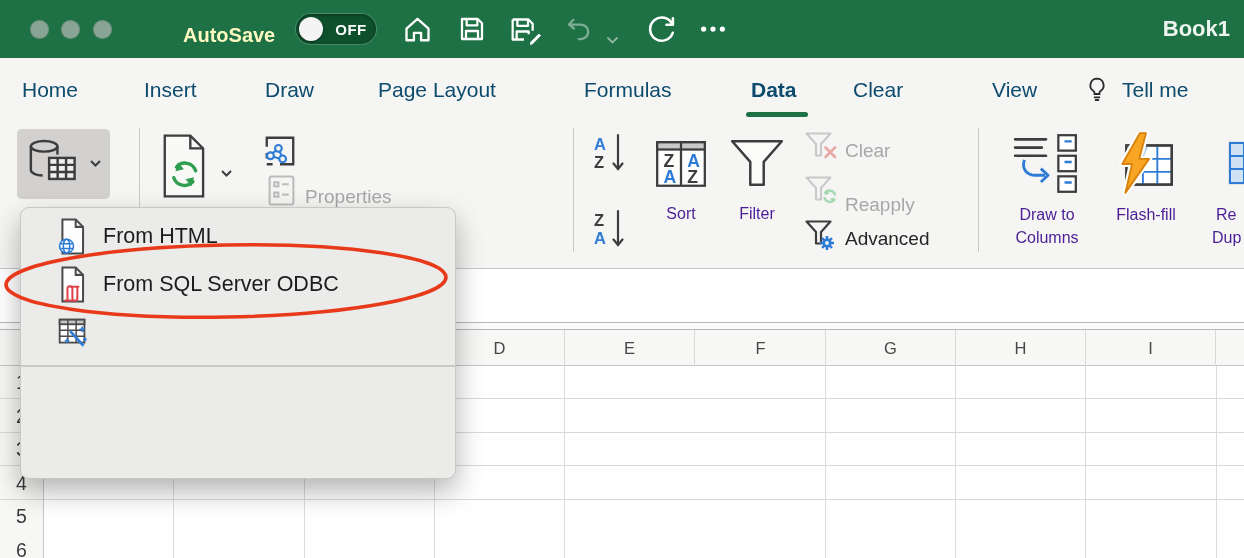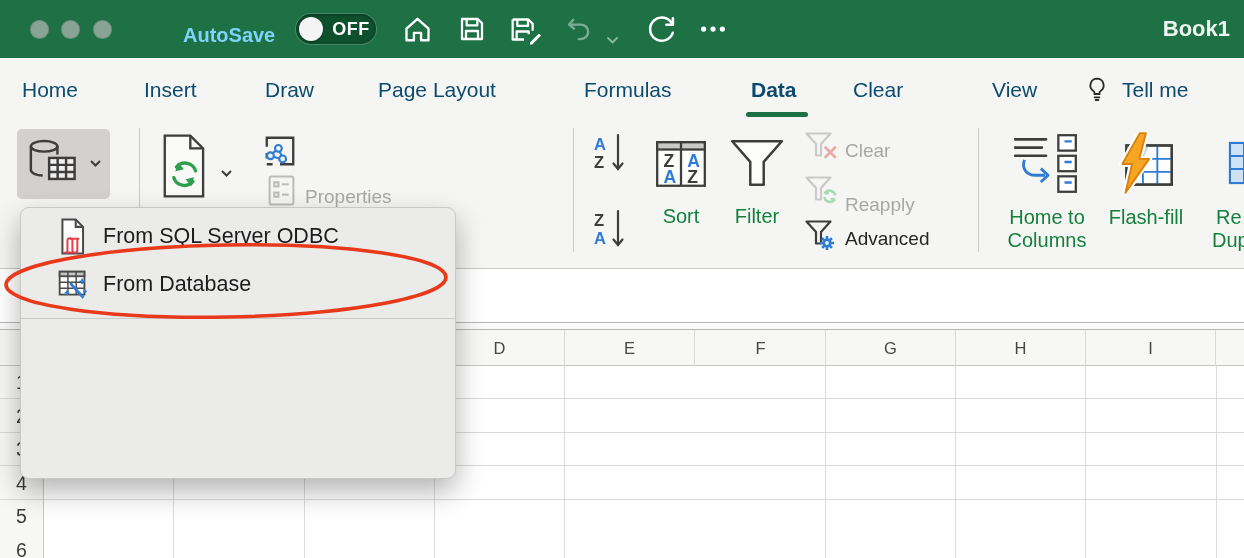--- a/index.html
+++ b/index.html
@@ -6,49 +6,49 @@
   #screen{position:relative;width:1244px;height:558px;overflow:hidden;
     font-family:"Liberation Sans","DejaVu Sans",sans-serif;background:#fff;
     -webkit-font-smoothing:antialiased;}
   .abs{position:absolute;}
 
   
   .titlebar{left:0;top:0;width:1244px;height:58px;background:#1e7145;}
   .traffic{top:20px;width:19px;height:19px;border-radius:50%;
     background:#87a494;box-shadow:inset 0 0 0 1px rgba(0,0,0,.12);}
   .autosave-label{left:183px;top:0;height:70px;display:flex;align-items:center;
-    color:#7dd3fc;font-size:20px;font-weight:600;}
+    color:#fef9c3;font-size:20px;font-weight:600;}
   .toggle{left:296px;top:14px;width:80px;height:30px;border-radius:15px;
     background:#0e4f2c;box-shadow:inset 0 1px 3px rgba(0,0,0,.35),0 0 0 1px rgba(255,255,255,.18);
     display:flex;align-items:center;}
   .knob{position:absolute;left:3px;top:3px;width:24px;height:24px;border-radius:50%;
     background:#f4f4f4;box-shadow:0 1px 2px rgba(0,0,0,.4);}
   .toggle-state{position:absolute;left:34px;top:0;height:30px;width:42px;display:flex;
-    align-items:center;justify-content:center;color:#fff;font-size:18px;font-weight:700;letter-spacing:.5px;}
+    align-items:center;justify-content:center;color:#fff;font-size:15px;font-weight:700;letter-spacing:.5px;}
   .tl-icon{top:13px;height:32px;display:flex;align-items:center;}
   .workbook-title{right:14px;top:0;height:58px;display:flex;align-items:center;
     color:#eef4ef;font-size:22px;font-weight:700;}
 
   
   .tabbar{left:0;top:58px;width:1244px;height:63px;background:#f5f5f3;}
   .tab{position:absolute;top:0;height:63px;display:flex;align-items:center;
     font-size:21px;color:#0c4a6e;cursor:default;}
   .tab.active{font-weight:700;}
   .tab-underline{position:absolute;left:746px;top:54px;width:62px;height:5px;
     border-radius:3px;background:#1e7145;}
   .bulb{position:absolute;left:1084px;top:18px;}
 
   
   .ribbon{left:0;top:121px;width:1244px;height:147px;background:#f5f5f3;}
   .rb{position:absolute;}
   .vsep{position:absolute;top:7px;height:124px;width:1px;background:#c9c9c8;}
   .getdata-btn{left:17px;top:8px;width:93px;height:70px;background:#d2d1d0;border-radius:5px;}
   .rlabel{position:absolute;font-size:19px;color:#262626;white-space:nowrap;}
   .rlabel.dim{color:#a8a8a8;}
-  .biglabel{position:absolute;font-size:20px;color:#15803d;text-align:center;white-space:nowrap;}
+  .biglabel{position:absolute;font-size:16px;color:#4c1d95;text-align:center;white-space:nowrap;}
   .azbtn{position:absolute;display:flex;align-items:center;gap:5px;}
   .azletters{display:flex;flex-direction:column;font-weight:700;font-size:16.5px;
     line-height:18px;color:#3d3d3d;font-family:"Liberation Sans",sans-serif;}
   .azletters .blue{color:#2e7cd6;}
 
   
   .fxbar{left:0;top:268px;width:1244px;height:54px;background:#ffffff;border-top:1px solid #c8c8c8;}
   .fxdivider{left:0;top:322px;width:1244px;height:8px;background:#fbfbfb;
     border-top:1.5px solid #b7b7b7;border-bottom:1.5px solid #b7b7b7;box-sizing:border-box;}
   .colheaders{left:0;top:330px;width:1244px;height:36px;background:#f7f7f5;border-bottom:1px solid #c6c6c6;box-sizing:border-box;}
@@ -313,21 +313,21 @@
         <g stroke="#3d3d3d" stroke-width="2.2">
           <rect x="47" y="3" width="17" height="15" fill="#fff"></rect>
           <rect x="47" y="23" width="17" height="15" fill="#fff"></rect>
           <rect x="47" y="43" width="17" height="15" fill="#fff"></rect>
         </g>
         <g stroke="#2e7cd6" stroke-width="2.4">
           <path d="M53 9h7M53 29h7M53 49h7"></path>
         </g>
       </svg>
     </div>
-    <div class="biglabel" style="left:1003px;top:85px;width:88px">Home to</div>
+    <div class="biglabel" style="left:1003px;top:85px;width:88px">Draw to</div>
     <div class="biglabel" style="left:1003px;top:108px;width:88px">Columns</div>
 
     <div class="rb" style="left:1112px;top:11px">
       <svg width="68" height="64" viewBox="0 0 66 62" fill="none">
         <rect x="14" y="13" width="44" height="38" fill="#ffffff" stroke="#3d3d3d" stroke-width="2.2"></rect>
         <polygon points="14,13 36,13 30,26 14,26" fill="#b8d4f0"></polygon>
         <g stroke="#2e7cd6" stroke-width="1.8">
           <path d="M14 26h44M14 38.7h44M30 13v38M44 13v38"></path>
         </g>
         <rect x="14" y="13" width="44" height="38" fill="none" stroke="#3d3d3d" stroke-width="2.2"></rect>
@@ -372,20 +372,34 @@
       <div class="rownum" style="top:33.5px">2</div>
       <div class="rownum" style="top:67px">3</div>
       <div class="rownum" style="top:100.5px">4</div>
       <div class="rownum" style="top:134px">5</div>
       <div class="rownum" style="top:167.5px">6</div>
     </div>
   </div>
 
   <div class="abs gd-menu">
 
+    <div class="mitem">
+      <span class="micon">
+        <svg width="33" height="41" viewBox="0 0 36 42" fill="none" stroke="#4a4a4a" stroke-width="2.2">
+          <path d="M7 2.5h14.5l8 8V39.5H7z" fill="#fdfdfd"></path>
+          <path d="M21.5 2.5v8h8"></path>
+          <g stroke="#2e7cd6" stroke-width="1.7">
+            <circle cx="11.5" cy="31.5" r="7.6" fill="#fff"></circle>
+            <ellipse cx="11.5" cy="31.5" rx="3.5" ry="7.6"></ellipse>
+            <path d="M4.2 29h14.6M4.2 34h14.6"></path>
+          </g>
+        </svg>
+      </span>
+      <span>From HTML</span>
+    </div>
 
 
     <div class="mitem">
       <span class="micon">
         <svg width="33" height="41" viewBox="0 0 36 42" fill="none" stroke="#4a4a4a" stroke-width="2.2">
           <path d="M7 2.5h14.5l8 8V39.5H7z" fill="#fdfdfd"></path>
           <path d="M21.5 2.5v8h8"></path>
           <g stroke="#e0434b" stroke-width="2.2" fill="#fff" stroke-linecap="round">
             <path d="M12.5 38.5V25.5a2.7 2.7 0 0 1 5.4 0v10.4a2.7 2.7 0 0 0 5.4 0V23.5"></path>
             <path d="M10 38.5h7.5M16 23.5h8.5"></path>
@@ -402,21 +416,20 @@
           <rect x="4" y="7" width="27" height="5" fill="#c4c4c3"></rect>
           <path d="M4 18.5h27M4 25h27M13 7v25M22 7v25" stroke-width="1.6"></path>
           <path d="M15.5 19.5 30 35.5" stroke="#2e7cd6" stroke-width="3"></path>
           <g stroke="#2e7cd6" stroke-width="1.8">
             <path d="M28.5 14.5v6M25.5 17.5h6"></path>
             <path d="M12 27.5v5M9.5 30h5"></path>
             <path d="M31.5 26.5v4M29.5 28.5h4"></path>
           </g>
         </svg>
       </span>
-      <span>From Database</span>
     </div>
 
     <div class="msep"></div>
 
   </div>
 
   <svg class="abs annotation" viewBox="0 0 464 84">
     <ellipse cx="224" cy="41" rx="220" ry="36" fill="none" stroke="#e8391b" stroke-width="3.6" transform="rotate(-1 224 41)"></ellipse>
   </svg>
 

